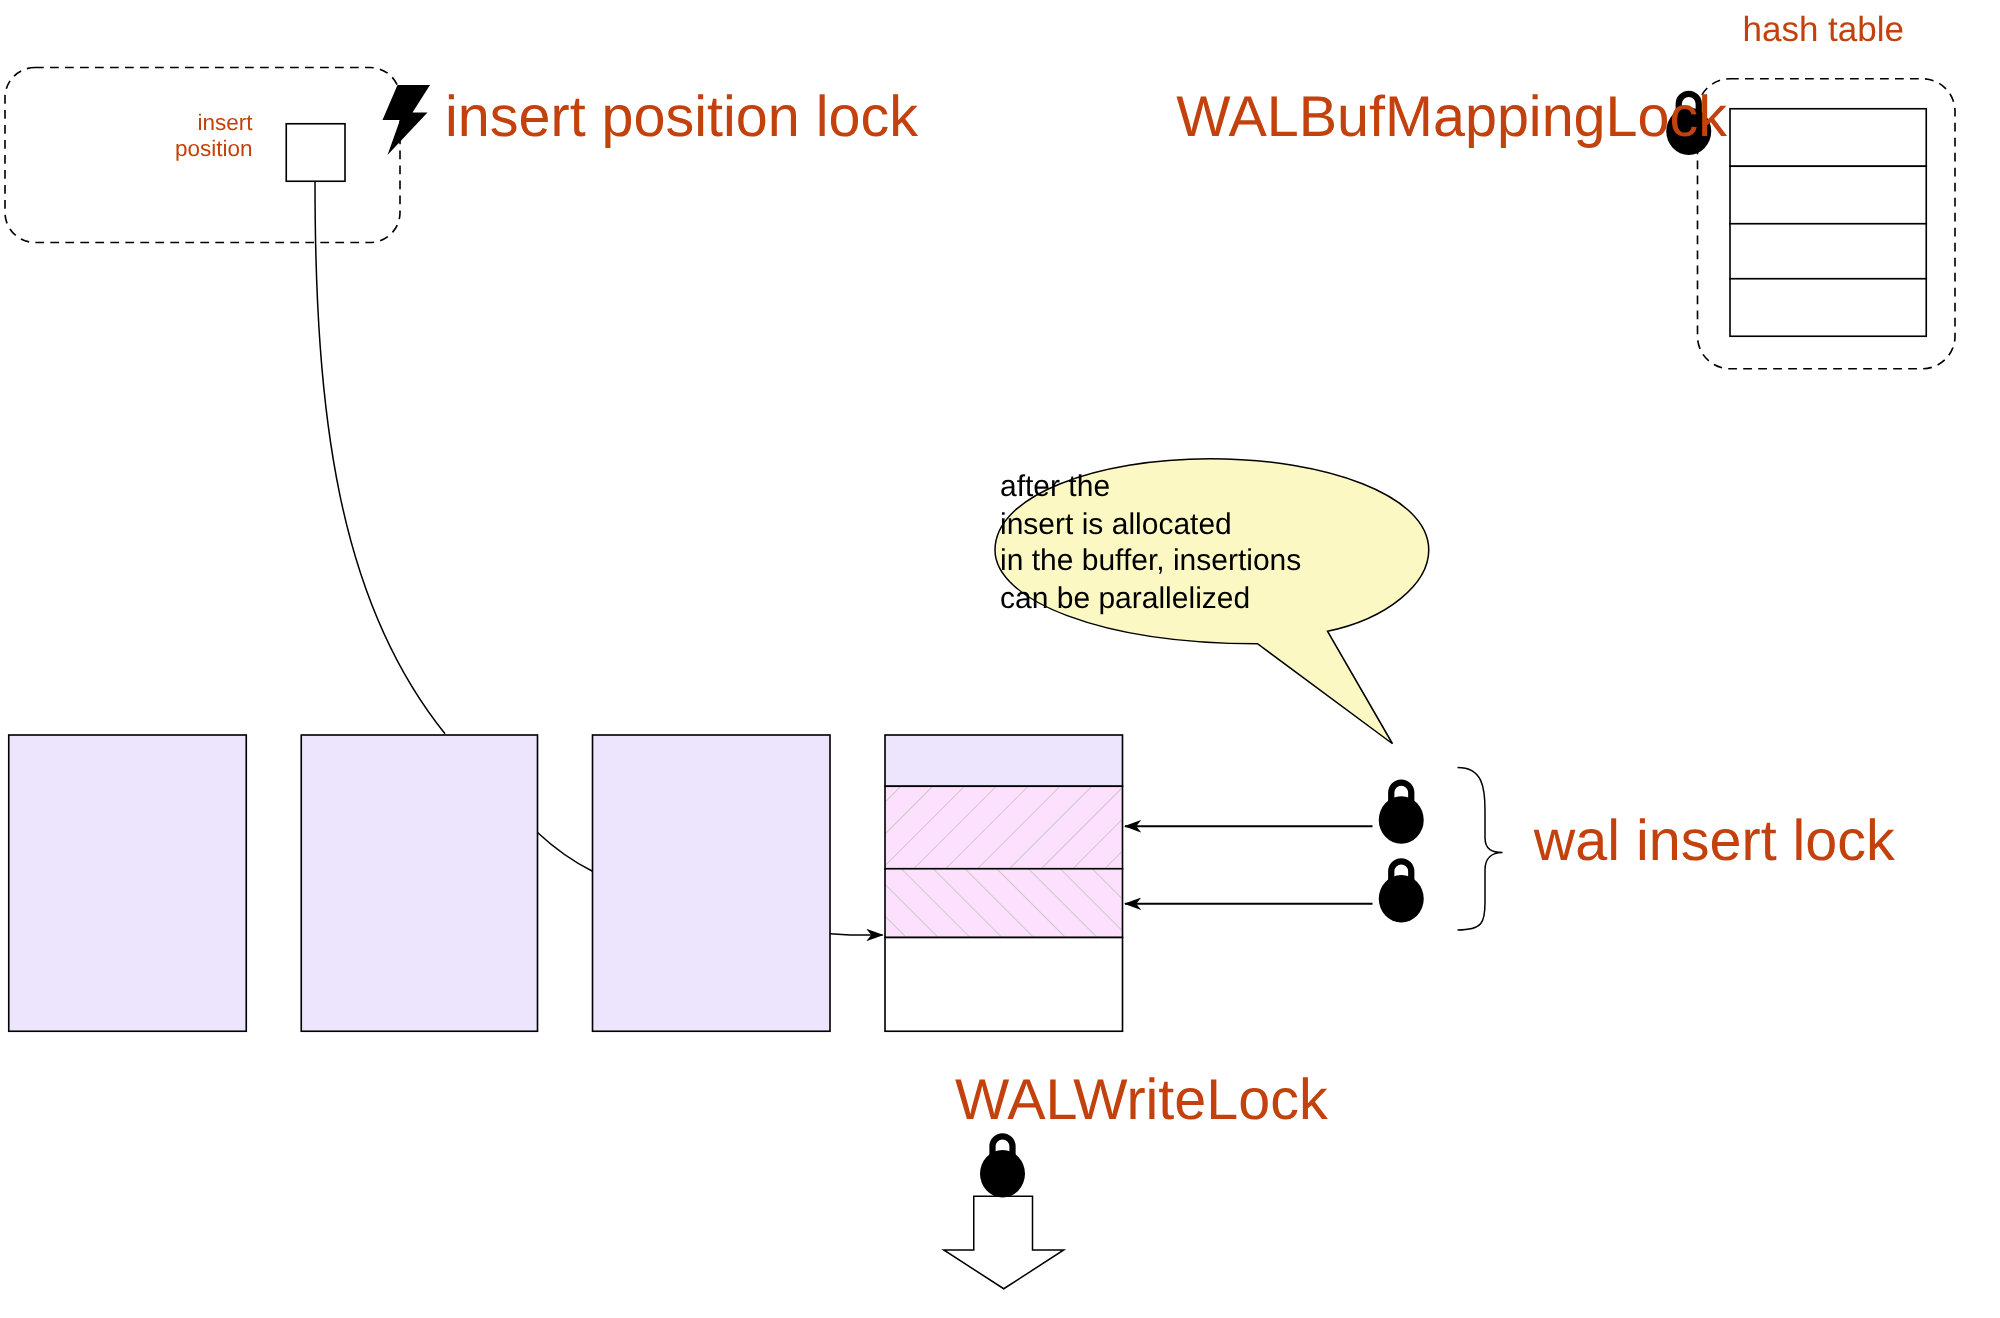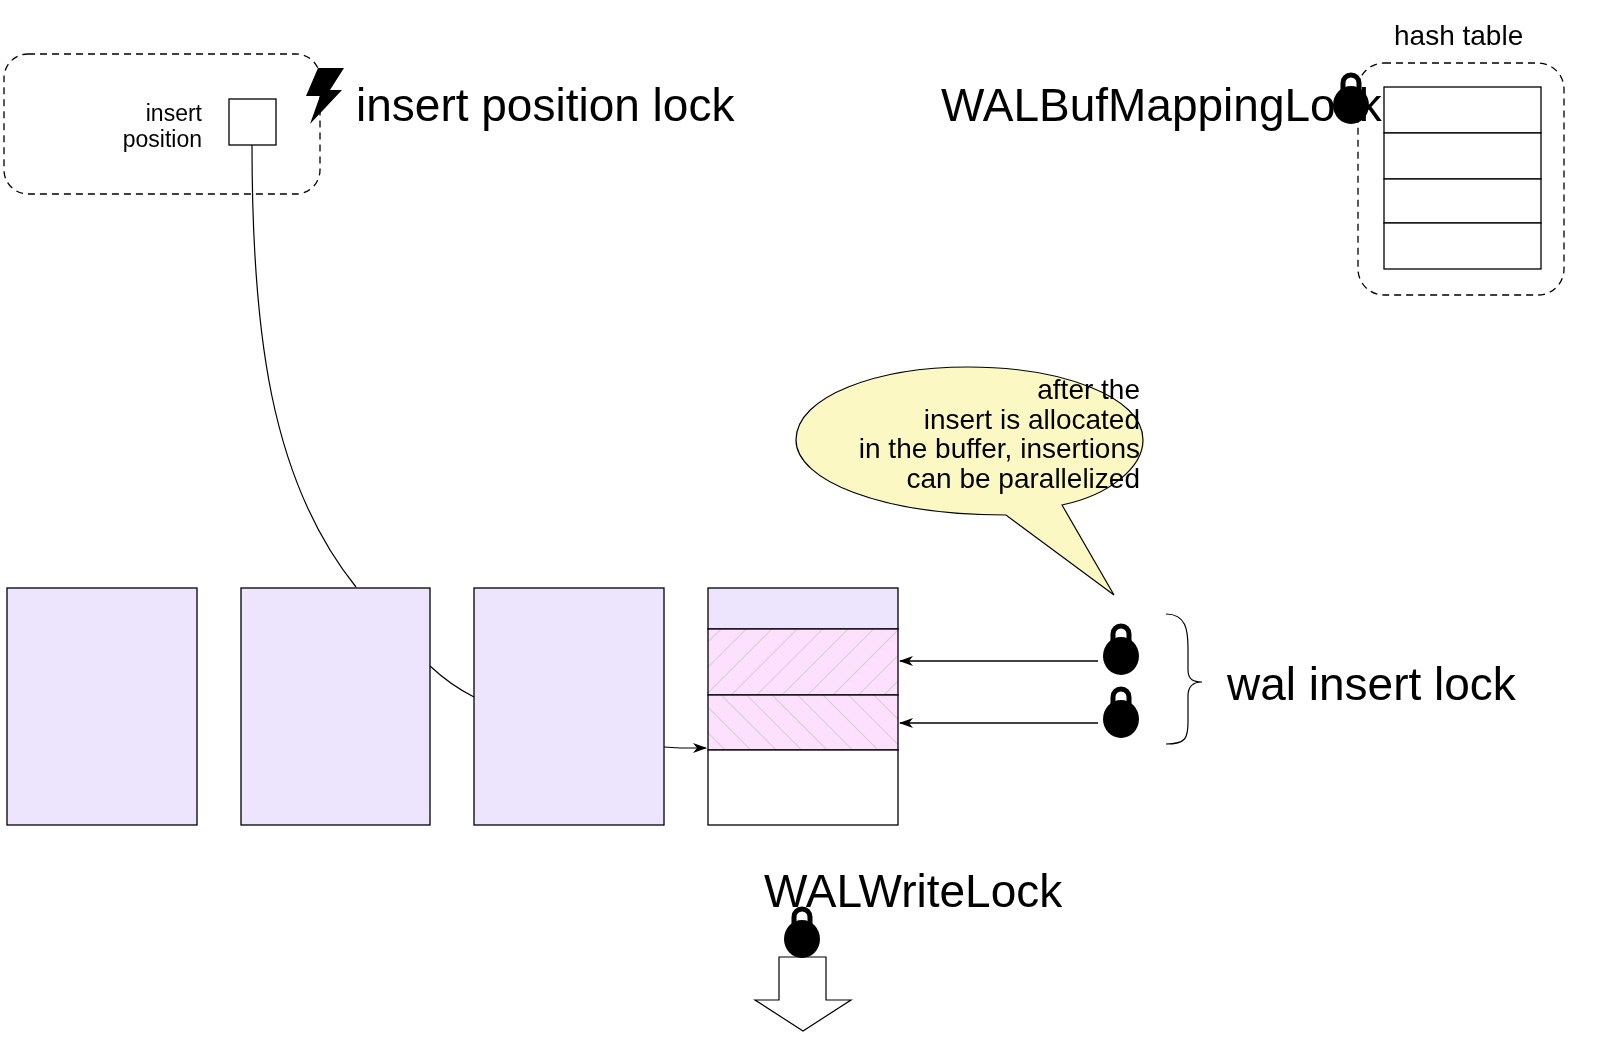--- a/index.html
+++ b/index.html
@@ -1,24 +1,24 @@
 <!DOCTYPE html>
 <html><head>
 <meta charset="utf-8">
 <style>
   html, body { margin: 0; padding: 0; background: #ffffff; }
   body { width: 1600px; height: 1054px; position: relative; overflow: hidden;
          font-family: "Liberation Sans", sans-serif; }
   svg { position: absolute; left: 0; top: 0; }
-  .lbl { position: absolute; color: #000000; white-space: nowrap; line-height: 1.15; margin-top: 12px; }
+  .lbl { position: absolute; color: #c2410c; white-space: nowrap; line-height: 1.15; }
   .big { font-size: 46px; }
   .mid { font-size: 28px; }
-  .small { font-size: 23px; }
-  .bubble-text { position: absolute; left: 800px; top: 375px; width: 340px; text-align: right;
-                 font-size: 28px; line-height: 29.5px; }
+  .small { font-size: 18px; }
+  .bubble-text { position: absolute; left: 800px; top: 375px; width: 340px; text-align: left;
+                 font-size: 24px; line-height: 29.5px; }
 </style>
 </head>
 <body>
 
 <svg width="1600" height="1054" viewBox="0 0 1600 1054">
   <defs>
     <pattern id="hatchBack" patternUnits="userSpaceOnUse" width="18" height="18" patternTransform="rotate(45)">
       <rect width="18" height="18" fill="#fde0fd"></rect>
       <line x1="0" y1="0" x2="0" y2="18" stroke="#c8c8c8" stroke-width="1.5"></line>
     </pattern>

